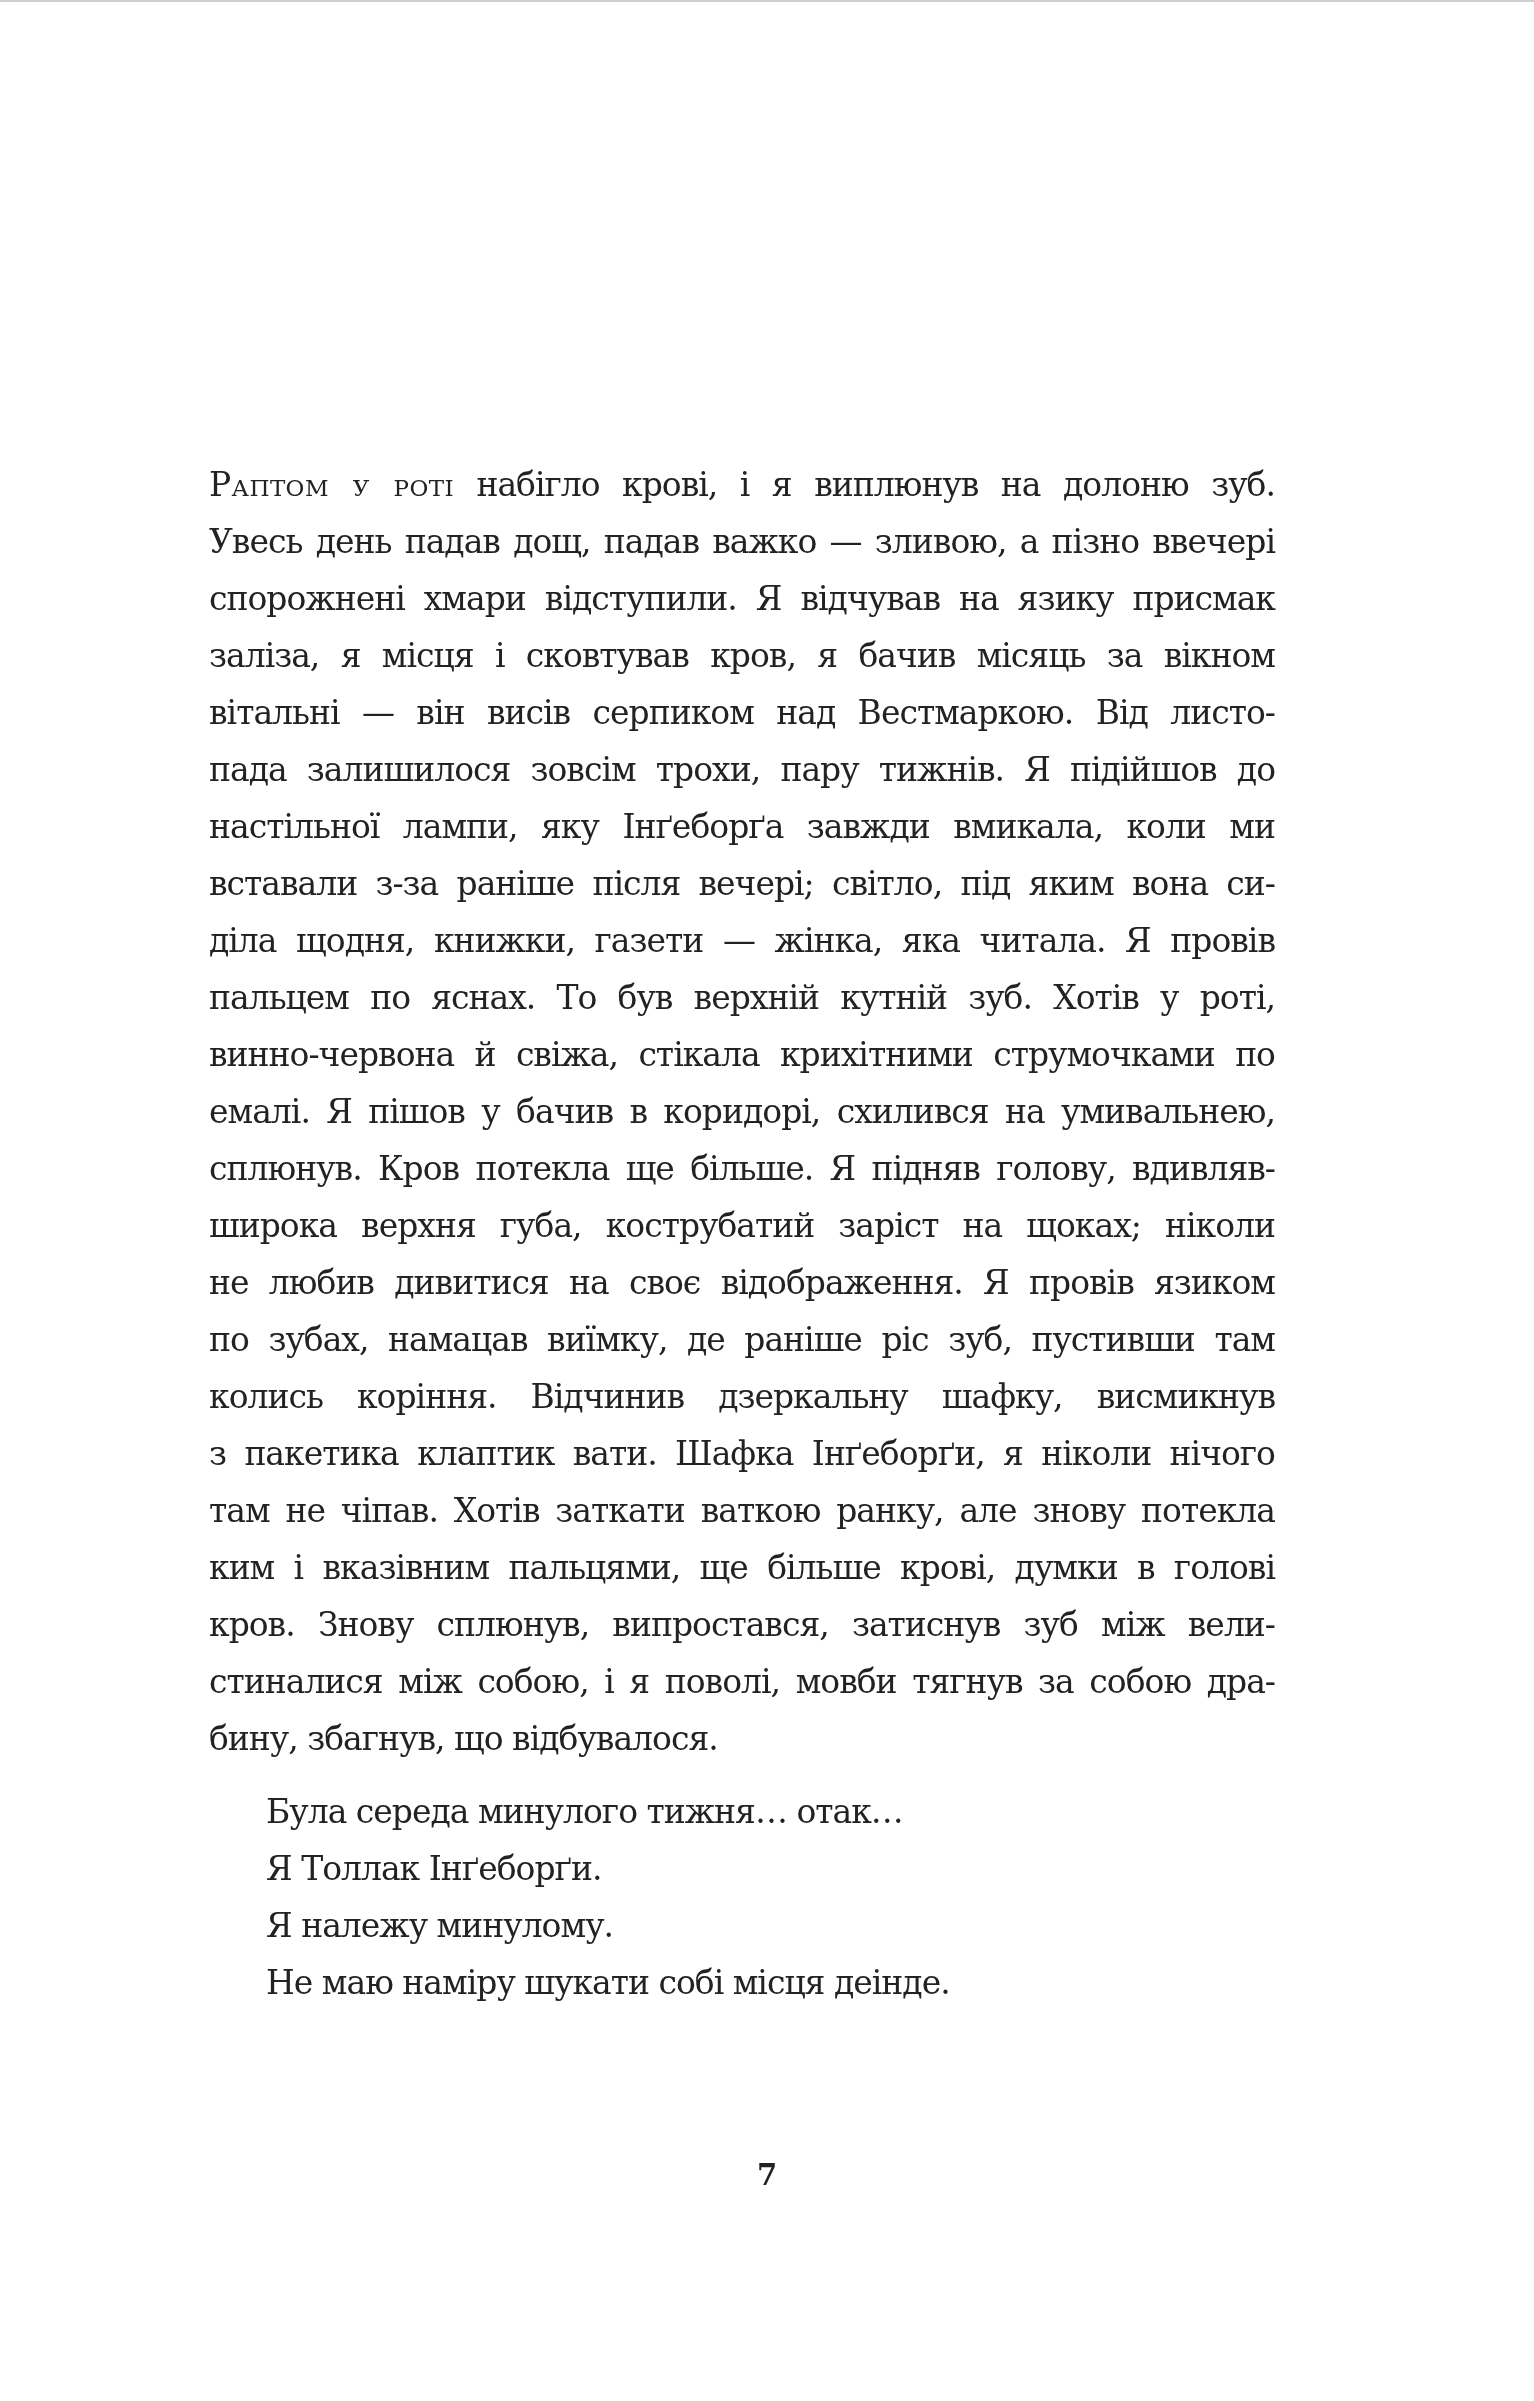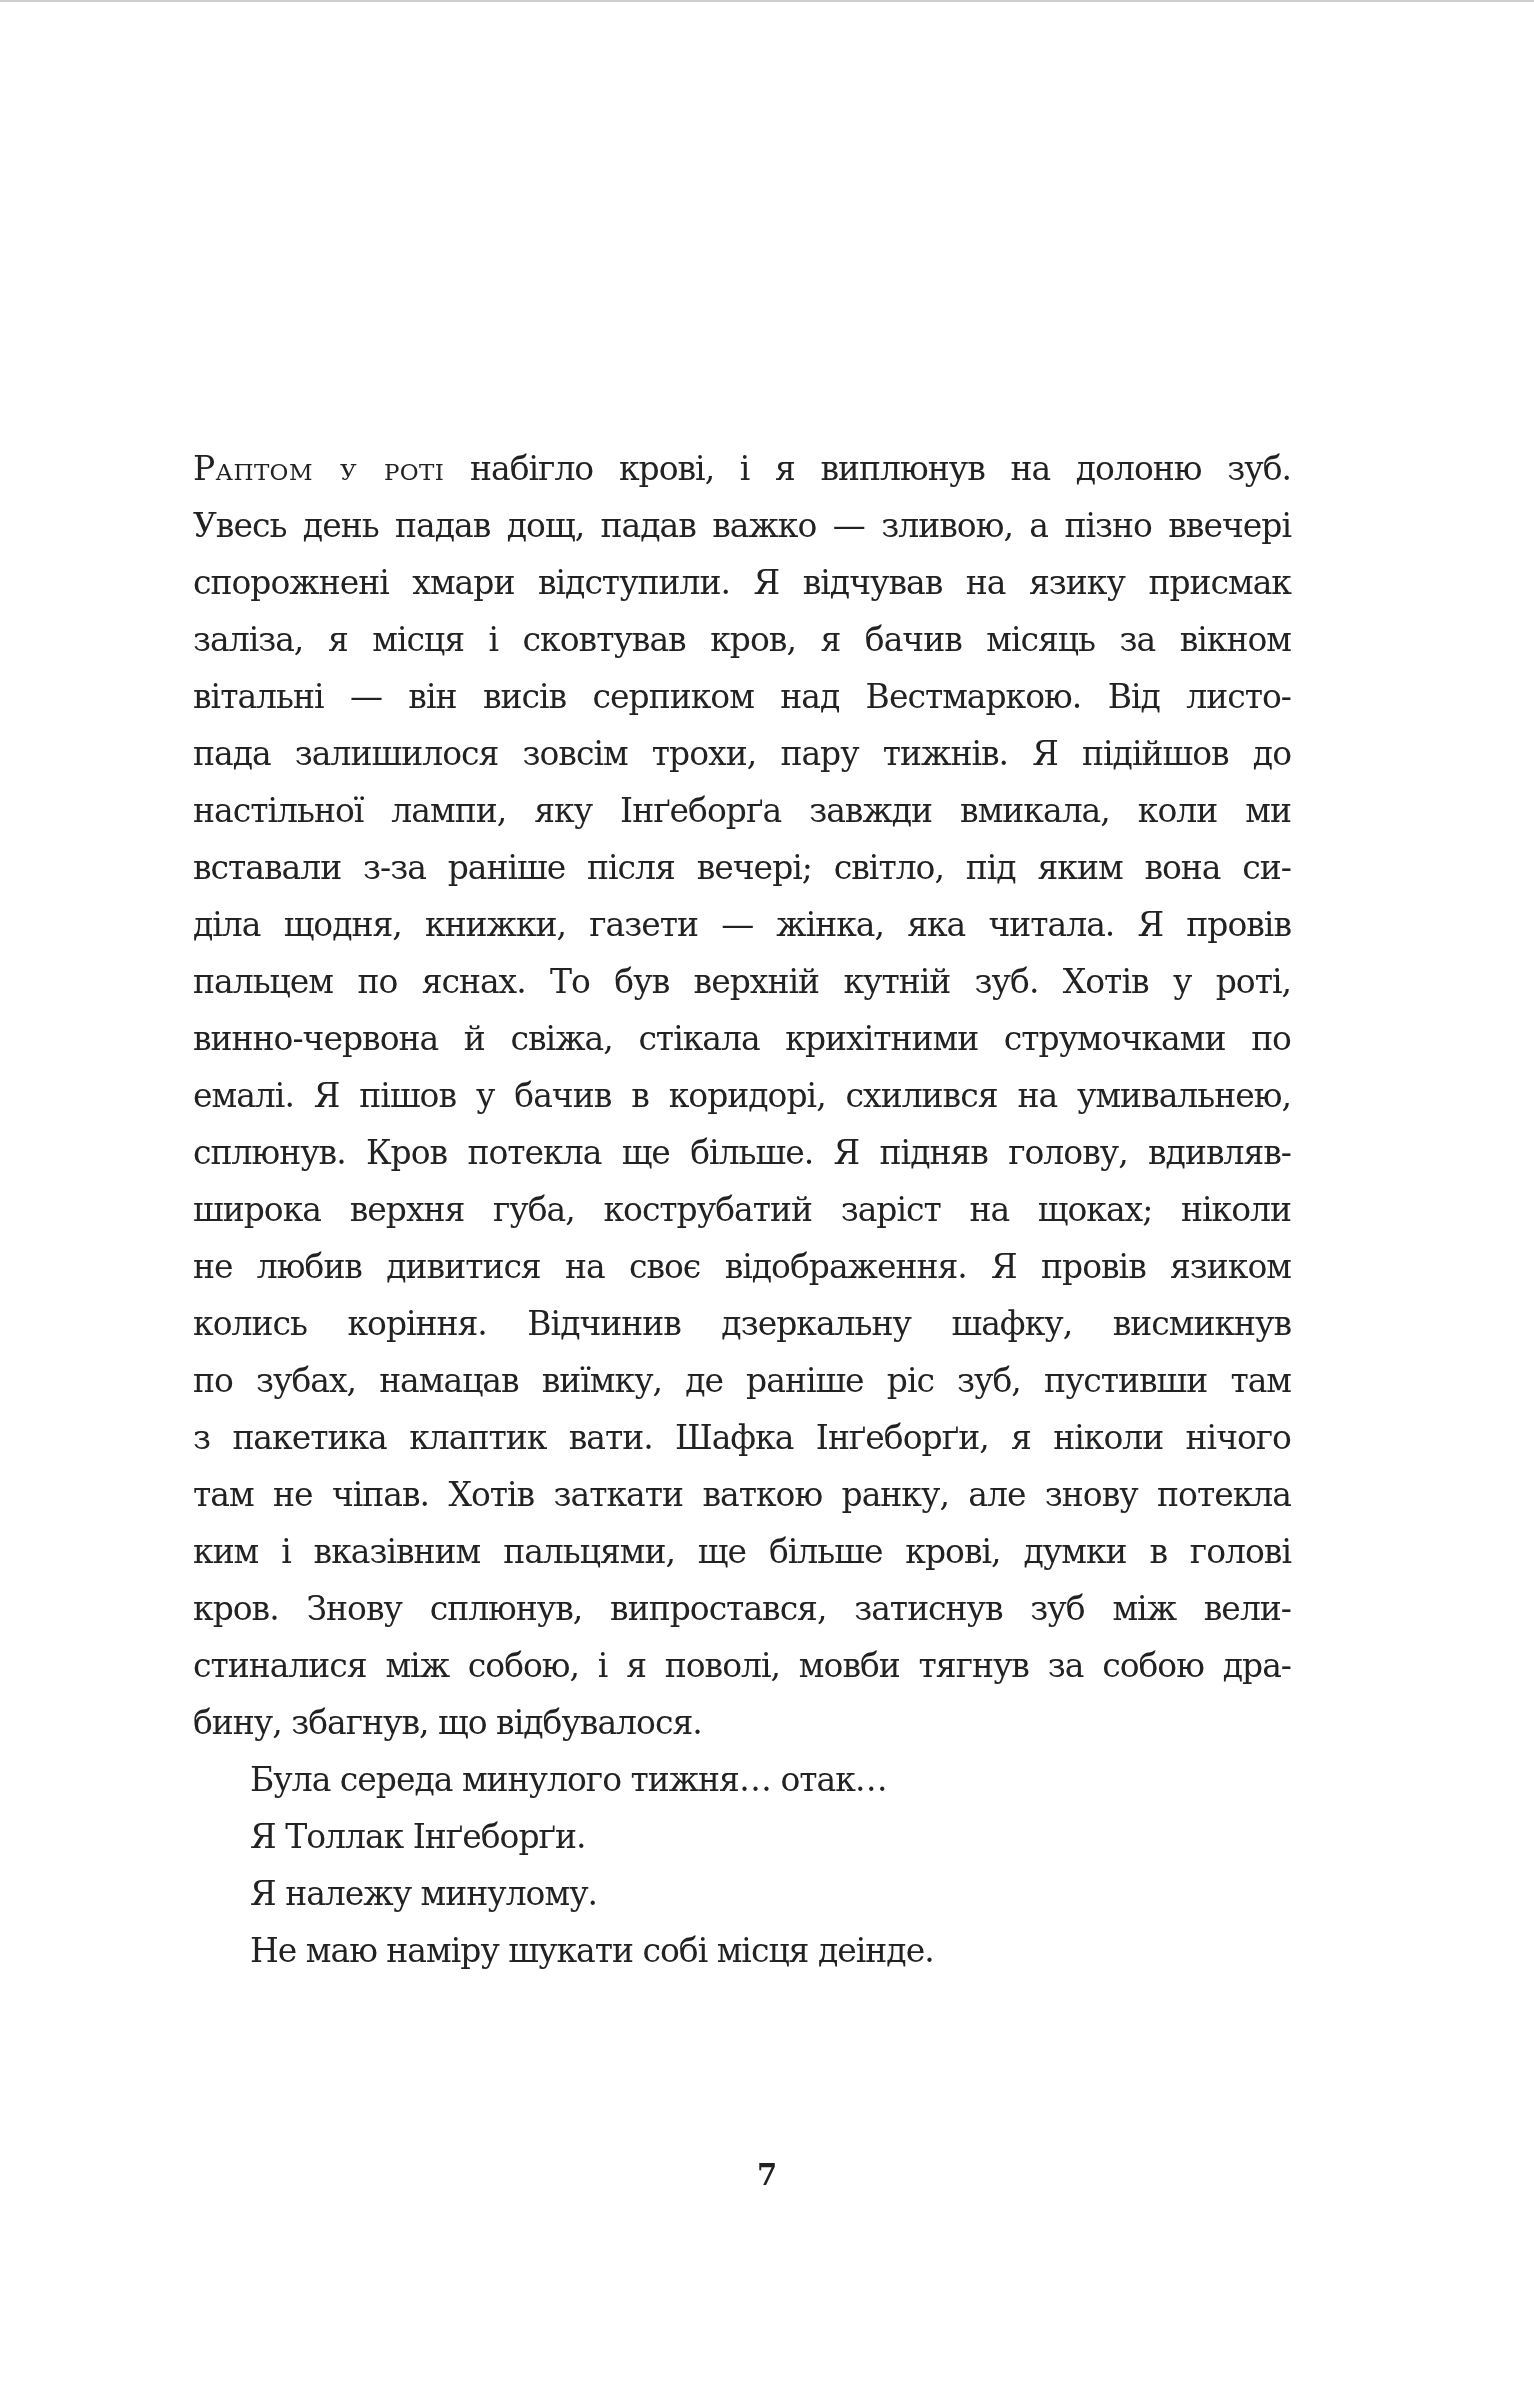--- a/index.html
+++ b/index.html
@@ -21,21 +21,21 @@
       left: 193px;
       top: 440px;
       width: 1098px;
       font-family: "DejaVu Serif", "Liberation Serif", serif;
       color: #222222;
       font-size: 33px;
       line-height: 57px;
       letter-spacing: -1px;
     }
     .para {
-      margin: 0;
+      margin: 16px;
       text-align: justify;
       text-align-last: left;
       hyphens: manual;
     }
     .line {
       display: block;
       text-align: justify;
       text-align-last: justify;
       white-space: nowrap;
       overflow: visible;
@@ -77,22 +77,22 @@
     <span class="line">пада залишилося зовсім трохи, пару тижнів. Я підійшов до</span>
     <span class="line">настільної лампи, яку Інґеборґа завжди вмикала, коли ми</span>
     <span class="line">вставали з-за раніше після вечері; світло, під яким вона си-</span>
     <span class="line">діла щодня, книжки, газети — жінка, яка читала. Я провів</span>
     <span class="line">пальцем по яснах. То був верхній кутній зуб. Хотів у роті,</span>
     <span class="line">винно-червона й свіжа, стікала крихітними струмочками по</span>
     <span class="line">емалі. Я пішов у бачив в коридорі, схилився на умивальнею,</span>
     <span class="line">сплюнув. Кров потекла ще більше. Я підняв голову, вдивляв-</span>
     <span class="line">широка верхня губа, кострубатий заріст на щоках; ніколи</span>
     <span class="line">не любив дивитися на своє відображення. Я провів язиком</span>
+    <span class="line">по зубах, намацав виїмку, де раніше ріс зуб, пустивши там</span>
     <span class="line">колись коріння. Відчинив дзеркальну шафку, висмикнув</span>
-    <span class="line">по зубах, намацав виїмку, де раніше ріс зуб, пустивши там</span>
     <span class="line">з пакетика клаптик вати. Шафка Інґеборґи, я ніколи нічого</span>
     <span class="line">там не чіпав. Хотів заткати ваткою ранку, але знову потекла</span>
     <span class="line">ким і вказівним пальцями, ще більше крові, думки в голові</span>
     <span class="line">кров. Знову сплюнув, випростався, затиснув зуб між вели-</span>
     <span class="line">стиналися між собою, і я поволі, мовби тягнув за собою дра-</span>
     <span class="line last">бину, збагнув, що відбувалося.</span>
   </div>
   <div class="para">
     <span class="short-line">Була середа минулого тижня… отак…</span>
     <span class="short-line">Я Толлак Інґеборґи.</span>

